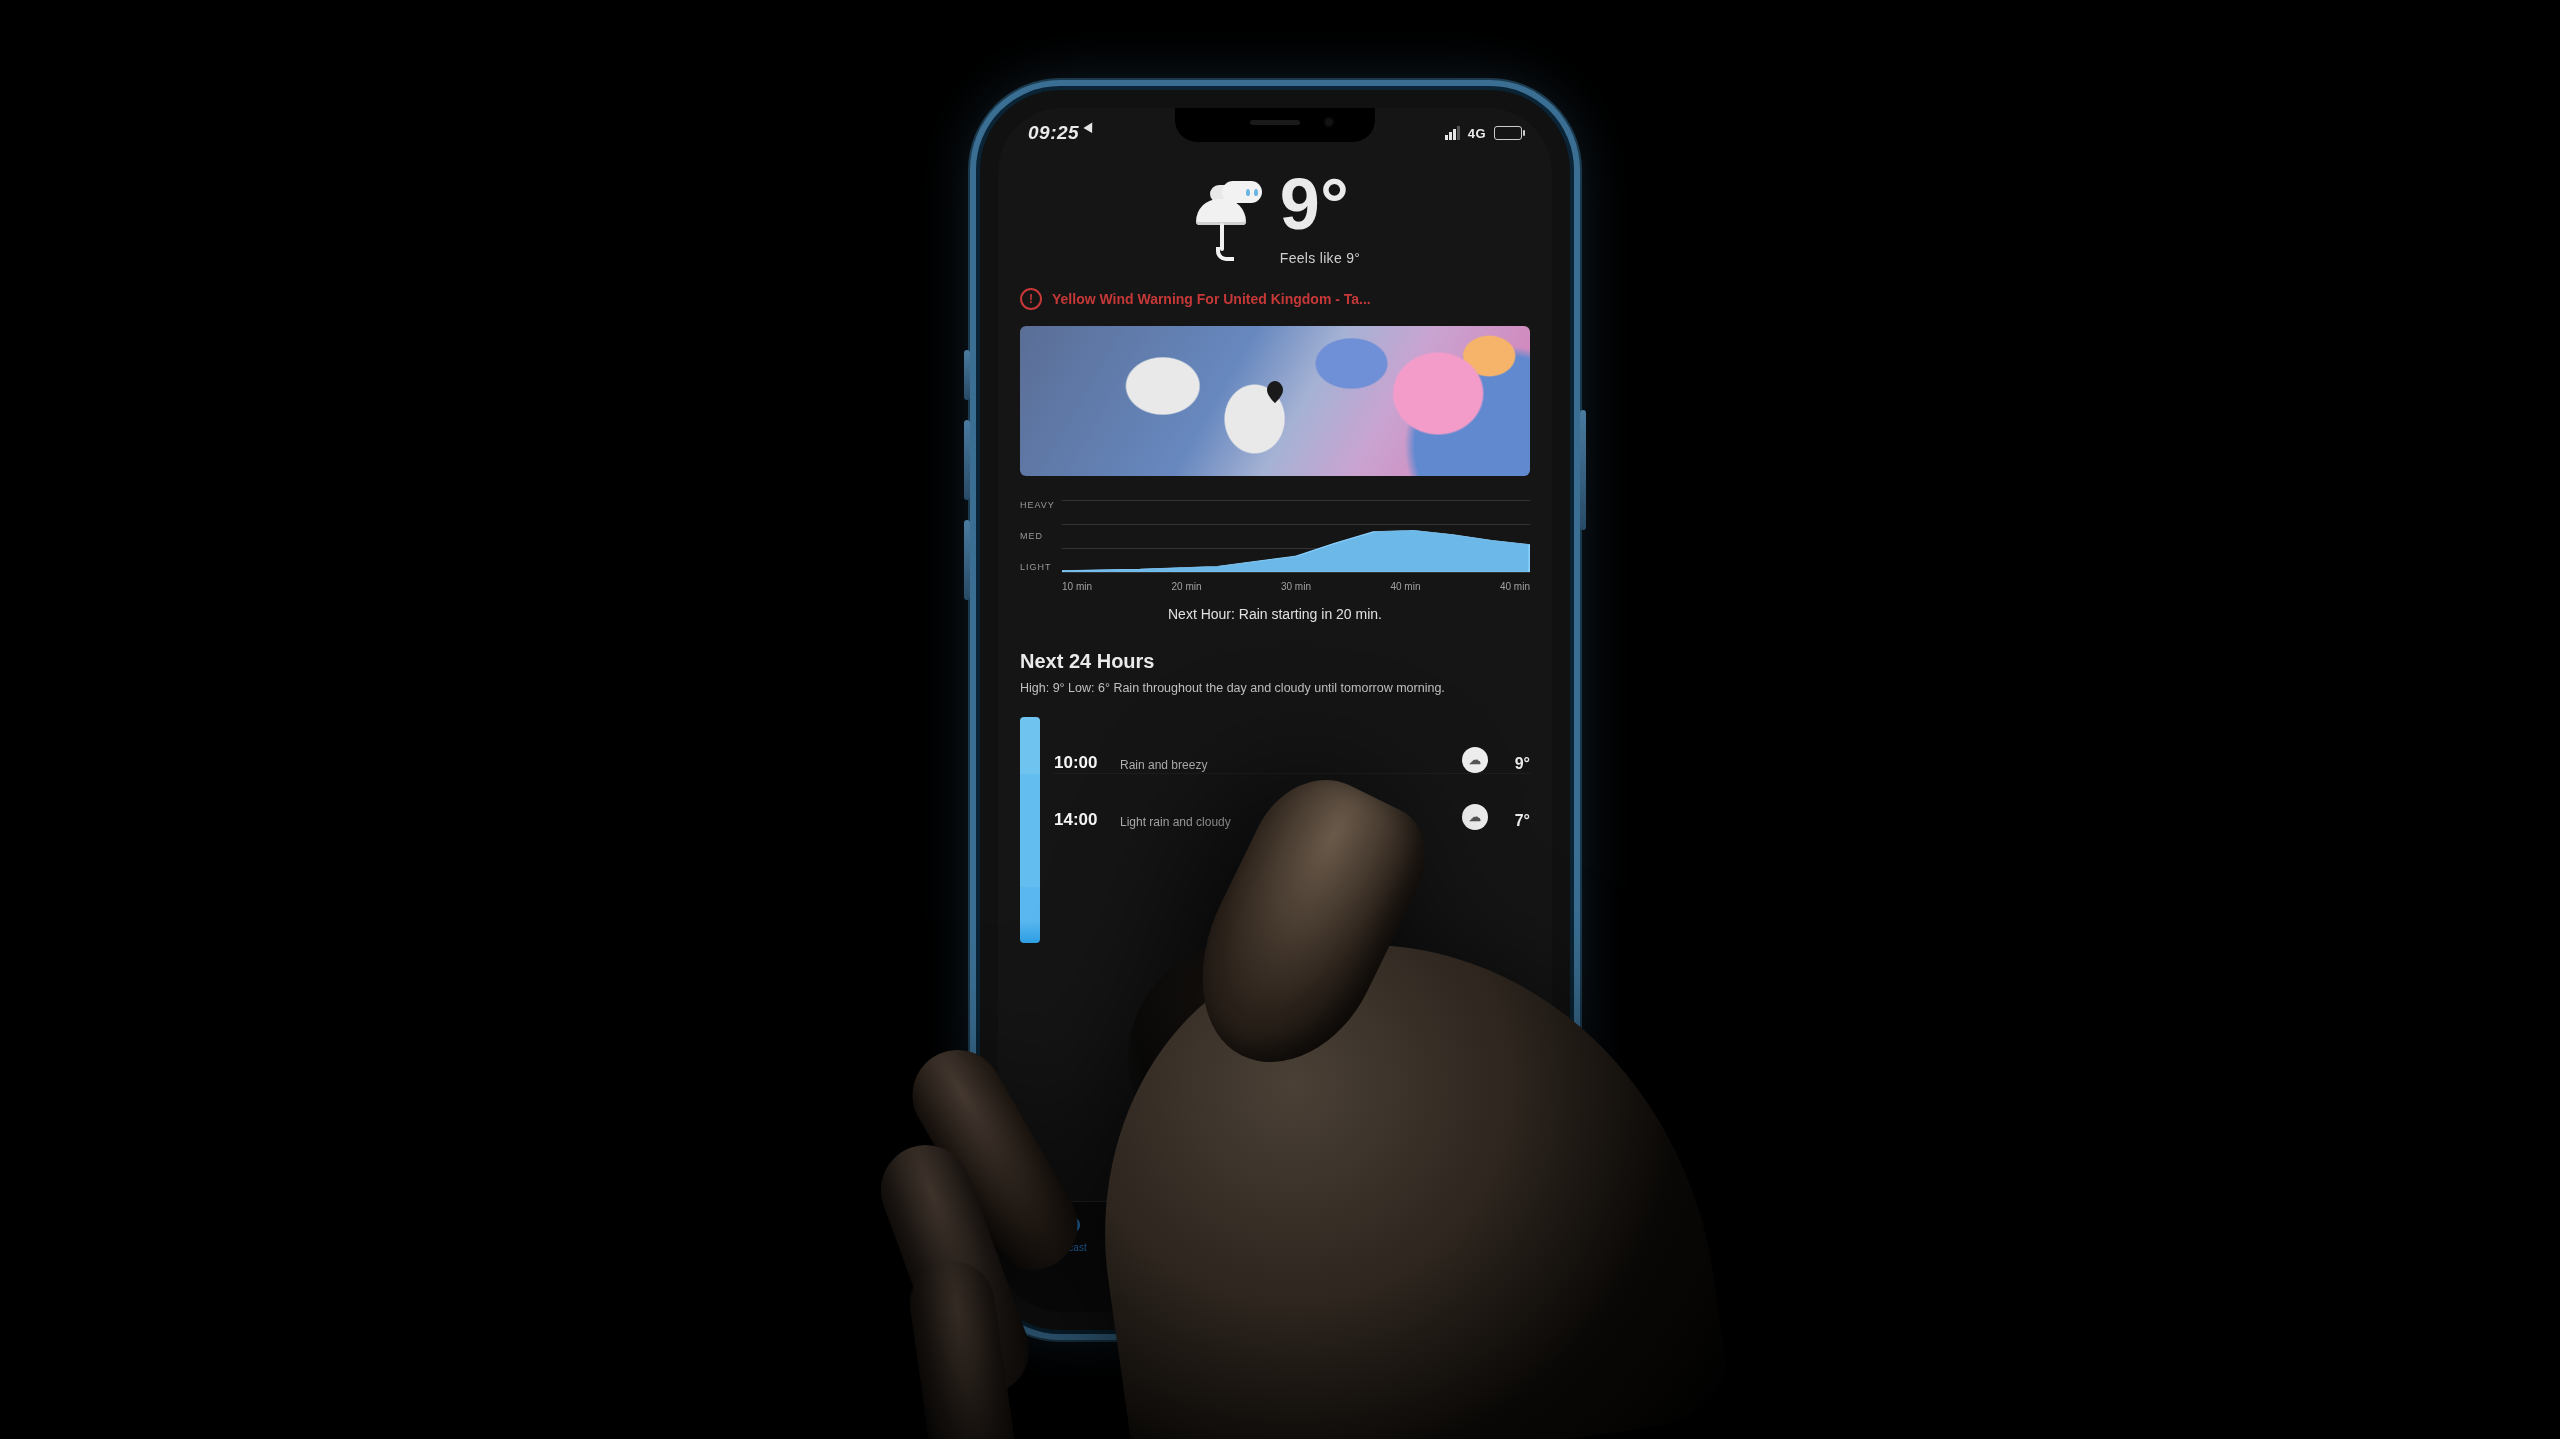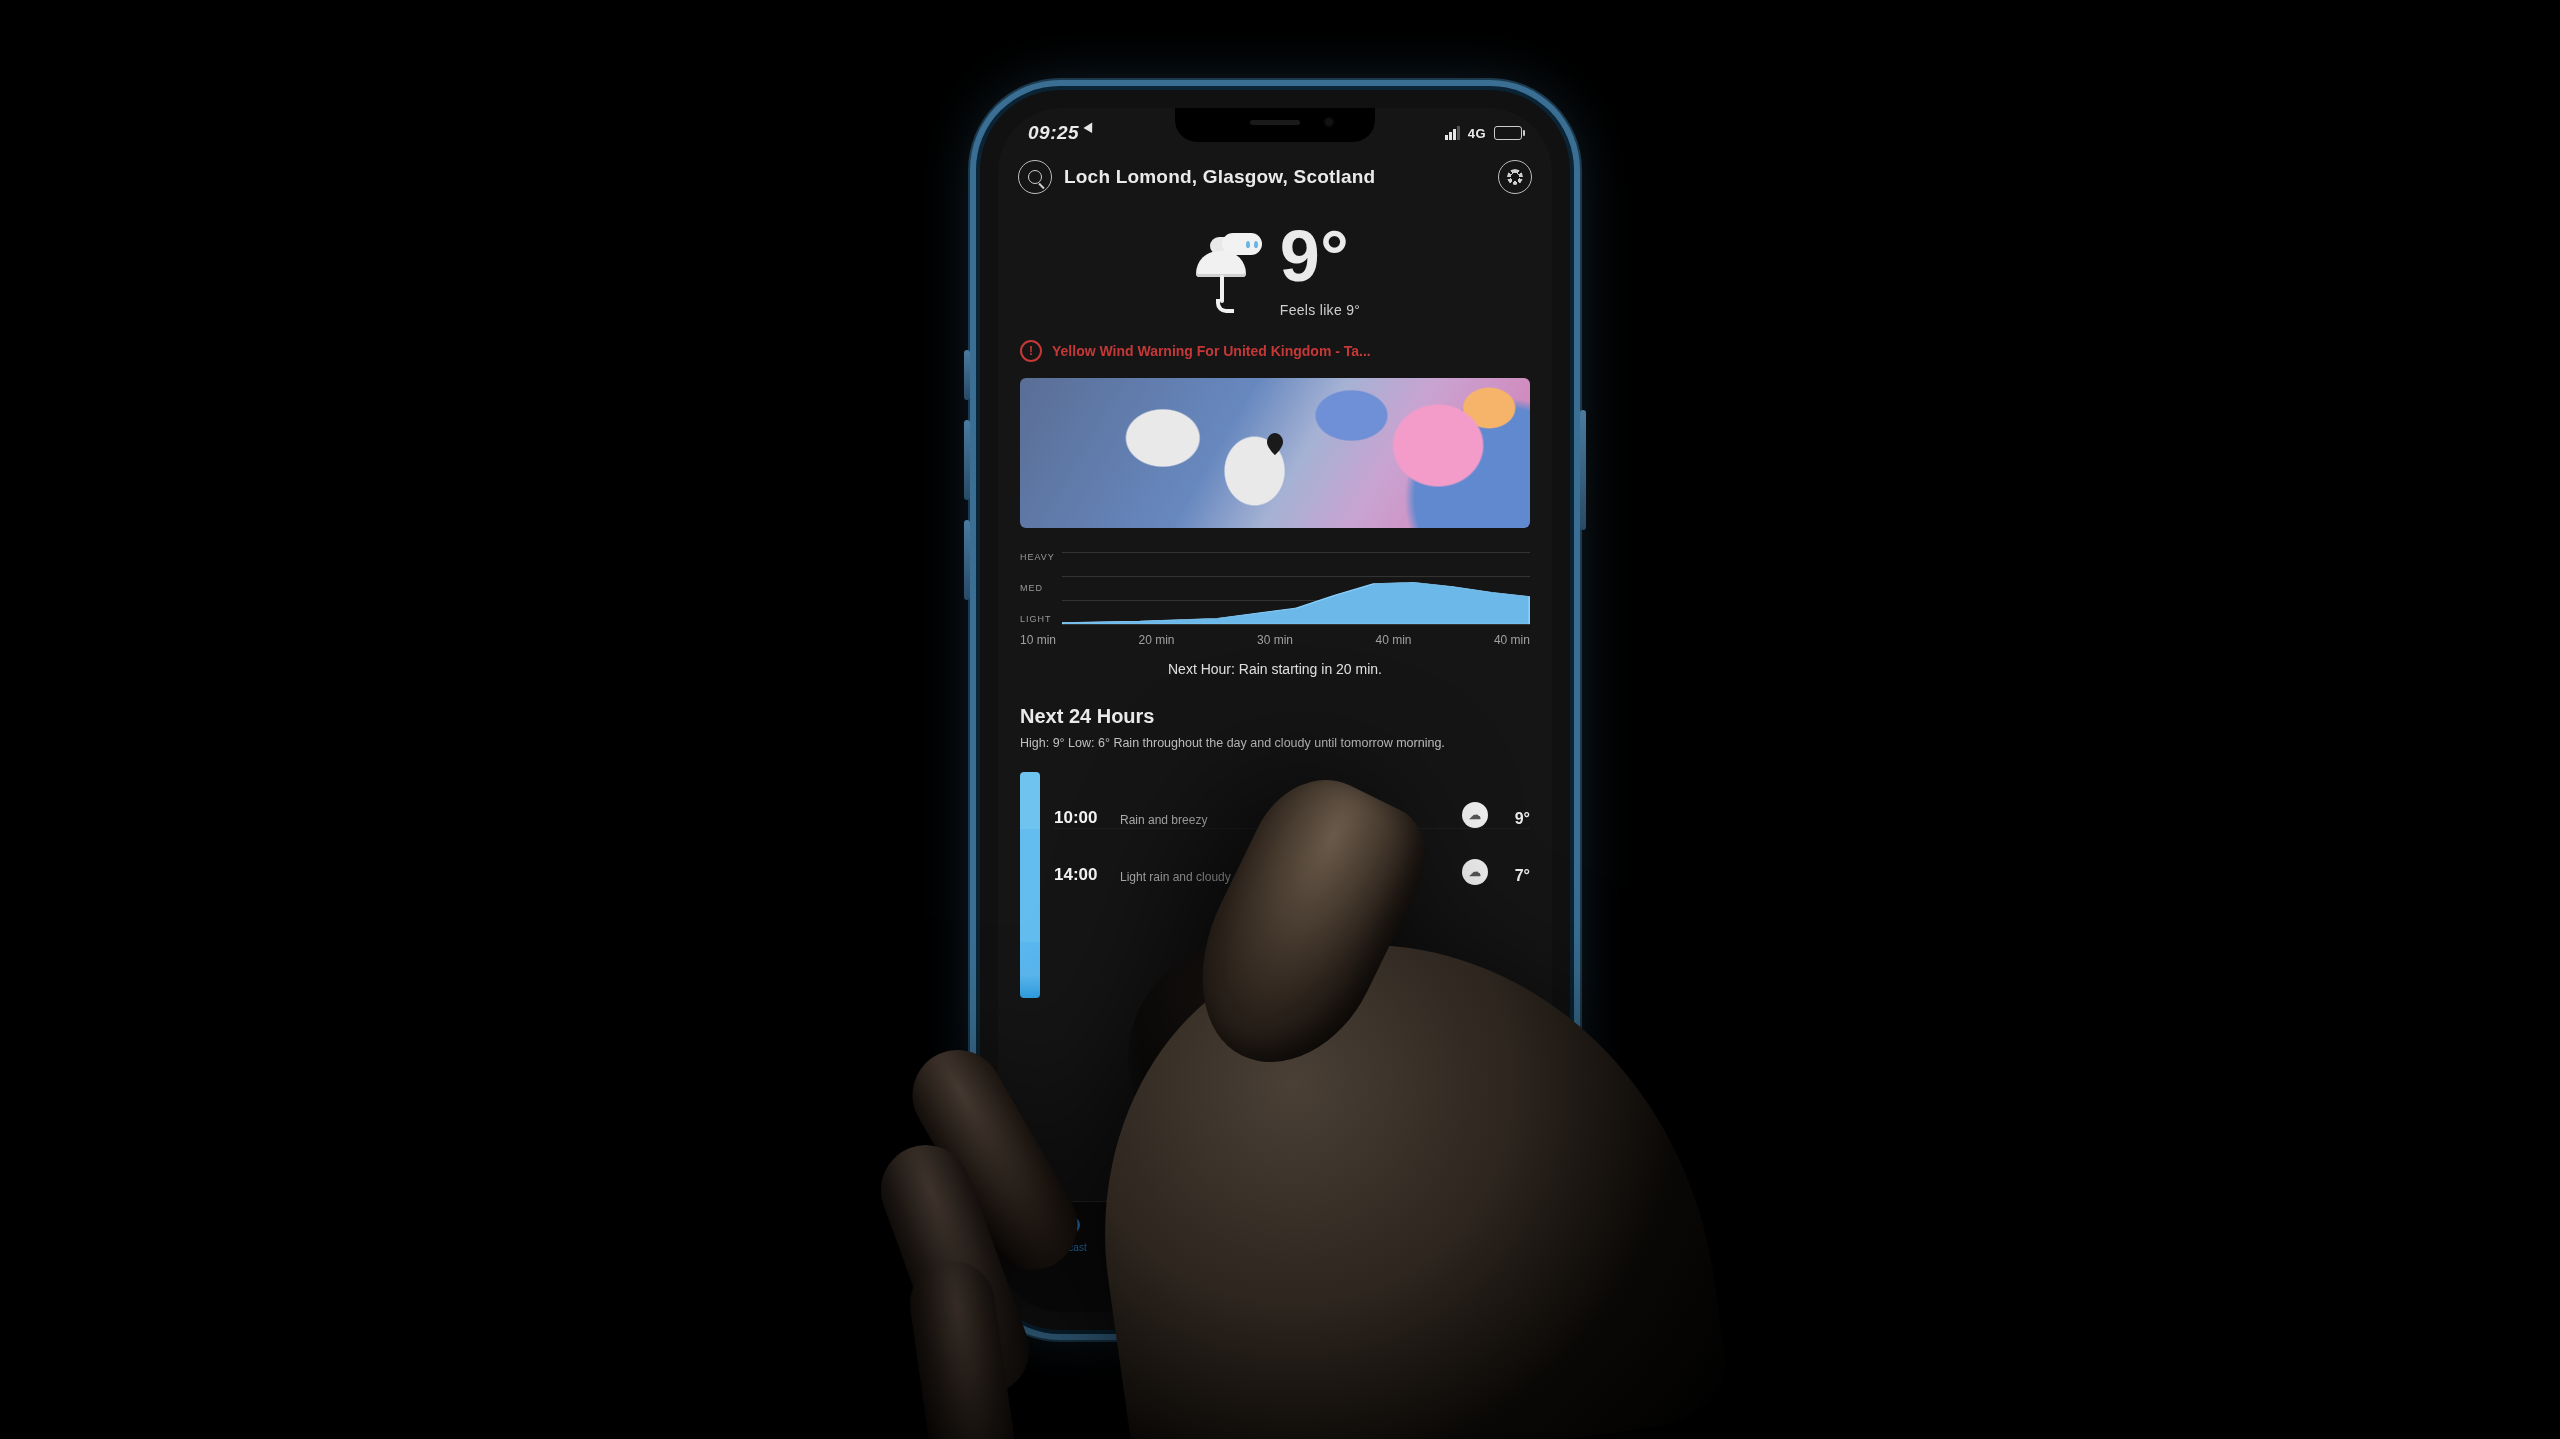--- a/index.html
+++ b/index.html
@@ -233,22 +233,22 @@
   .precip-chart {
     margin-left:42px; height:72px;
     border-bottom:1px solid #333;
     background-image:
       linear-gradient(#333 1px,transparent 1px);
     background-size: 100% 24px;
     position:relative; overflow:hidden;
   }
   .precip-chart svg { position:absolute; inset:0; width:100%; height:100%; }
   .precip-xaxis {
-    display:flex; justify-content:space-between;
-    padding-top:8px; font-size:12px; color:#a0a0a0;
+    margin-left:42px; display:flex; justify-content:space-between;
+    padding-top:8px; font-size:10px; color:#a0a0a0;
   }
   .precip-caption {
     text-align:center; font-size:14px; color:#e0e0e0;
     margin-top:14px;
   }
 
   
   .next24 { padding: 28px 22px 0; }
   .next24 h3 {
     margin:0; font-size:20px; font-weight:700;
@@ -435,29 +435,20 @@
             <span></span>
             <span></span>
             <span></span>
             <span></span>
           </span>
         <span>4G</span>
         <span class="battery"><span class="fill"></span></span>
       </div>
     </div>
 
-    <div class="header">
-      <div class="icon-circle">
-        <span class="search-glass"></span>
-      </div>
-      <div class="location">Loch Lomond, Glasgow, Scotland</div>
-      <div class="icon-circle">
-        <span class="gear"></span>
-      </div>
-    </div>
 
     <div class="current">
       <div class="umbrella">
         <div class="cloud"></div>
         <div class="drops">
             <span></span>
             <span></span>
           </div>
         <div class="canopy"></div>
         <div class="stick"></div>

